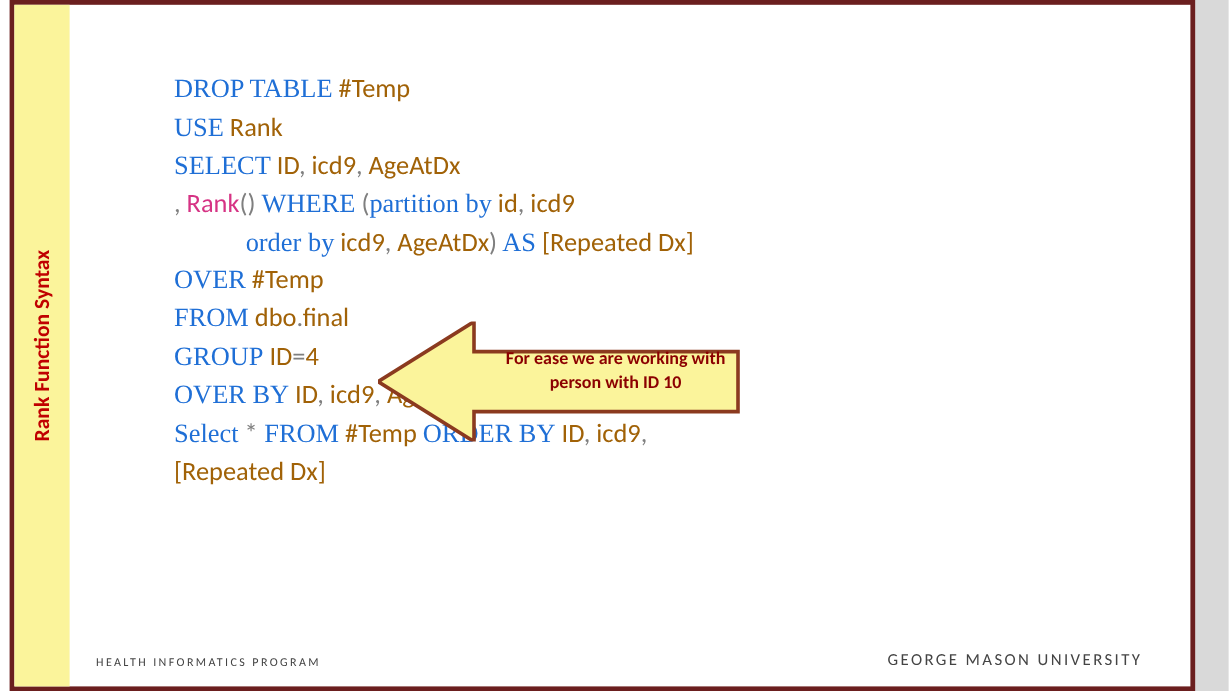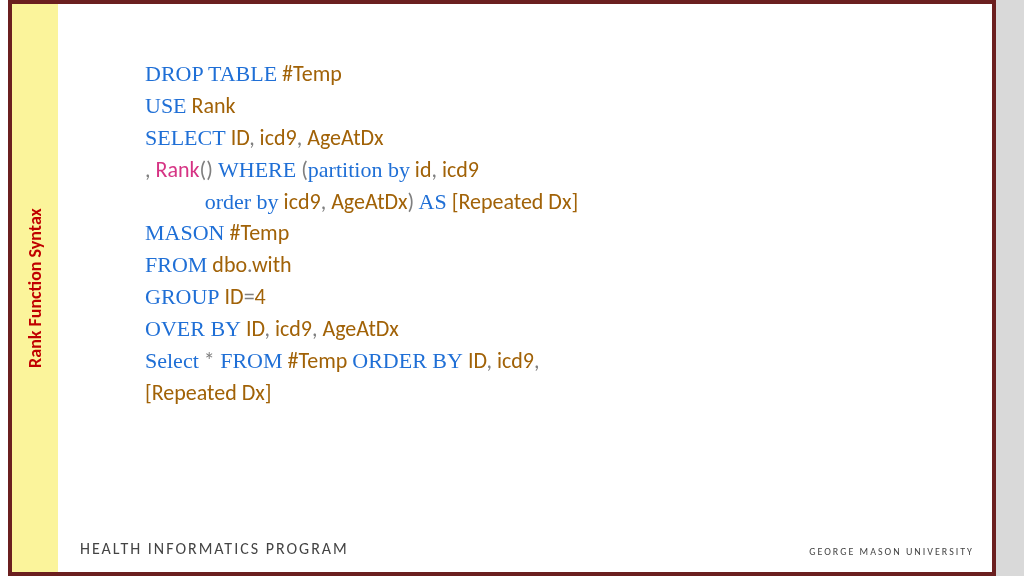--- a/index.html
+++ b/index.html
@@ -28,24 +28,24 @@
   .code {
     position: absolute; left: 145px; top: 58px; width: 760px;
     font-size: 22px; line-height: 1.45; white-space: pre;
     font-family: Calibri, Arial, sans-serif;
   }
   .kw   { color: #1f6fd6; font-family: Liberation Serif, serif; }
   .id   { color: #a16207; }
   .gr   { color: #7f7f7f; }
   .fn   { color: #d63384; }
   .footer-left {
-    position: absolute; left: 80px; bottom: 18px; font-size: 16px; letter-spacing: 2px; color: #444;
+    position: absolute; left: 80px; bottom: 18px; font-size: 10px; letter-spacing: 2px; color: #444;
   }
   .footer-right {
-    position: absolute; right: 50px; bottom: 18px; font-size: 10px; letter-spacing: 2px; color: #444;
+    position: absolute; right: 72px; bottom: 18px; font-size: 14px; letter-spacing: 2px; color: #444;
   }
   .callout {
     position: absolute; left: 315px; top: 268px; width: 310px; height: 100px; pointer-events: none;
   }
   .callout svg { width: 100%; height: 100%; }
   .callout-text {
     position: absolute; left: 96px; top: 22px; width: 204px;
     text-align: center; color: #8b0000; font-weight: 700; font-size: 15px; line-height: 1.3;
   }
 </style>
@@ -57,23 +57,32 @@
   <div class="maroon-border"></div>
   <div class="sidebar">
     <div class="sidebar-label">Rank Function Syntax</div>
   </div>
 
   <div class="code"><span class="kw">DROP TABLE</span><span class="id"> #Temp</span>
 <span class="kw">USE</span><span class="id"> Rank</span>
 <span class="kw">SELECT</span><span class="id"> ID</span><span class="gr">,</span><span class="id"> icd9</span><span class="gr">,</span><span class="id"> AgeAtDx</span>
 <span class="gr">,</span><span class="fn"> Rank</span><span class="gr">()</span><span class="kw"> WHERE</span><span class="gr"> (</span><span class="kw">partition by</span><span class="id"> id</span><span class="gr">,</span><span class="id"> icd9</span>
 <span>            </span><span class="kw">order by</span><span class="id"> icd9</span><span class="gr">,</span><span class="id"> AgeAtDx</span><span class="gr">)</span><span class="kw"> AS</span><span class="id"> [Repeated Dx]</span>
-<span class="kw">MASON</span><span class="id"> #Temp</span>
-<span class="kw">FROM</span><span class="id"> dbo</span><span class="gr">.</span><span class="id">with</span>
+<span class="kw">OVER</span><span class="id"> #Temp</span>
+<span class="kw">FROM</span><span class="id"> dbo</span><span class="gr">.</span><span class="id">final</span>
 <span class="kw">GROUP</span><span class="id"> ID</span><span class="gr">=</span><span class="id">4</span>
 <span class="kw">OVER BY</span><span class="id"> ID</span><span class="gr">,</span><span class="id"> icd9</span><span class="gr">,</span><span class="id"> AgeAtDx</span>
 <span class="kw">Select</span><span class="gr"> *</span><span class="kw"> FROM</span><span class="id"> #Temp </span><span class="kw">ORDER BY</span><span class="id"> ID</span><span class="gr">,</span><span class="id"> icd9</span><span class="gr">,</span>
 <span class="id">[Repeated Dx]</span></div>
 
+  <div class="callout">
+    <svg viewBox="0 0 310 100">
+      <polygon points="0,50 80,0 80,25 300,25 300,75 80,75 80,100" fill="#fbf49b" stroke="#8b3a1f" stroke-width="3"></polygon>
+    </svg>
+    <div class="callout-text">
+      <span>For ease we are working with</span><br>
+      <span>person with ID 10</span>
+    </div>
+  </div>
 
   <div class="footer-left">HEALTH INFORMATICS PROGRAM</div>
   <div class="footer-right">GEORGE MASON UNIVERSITY</div>
 </div>
 
 </body></html>

